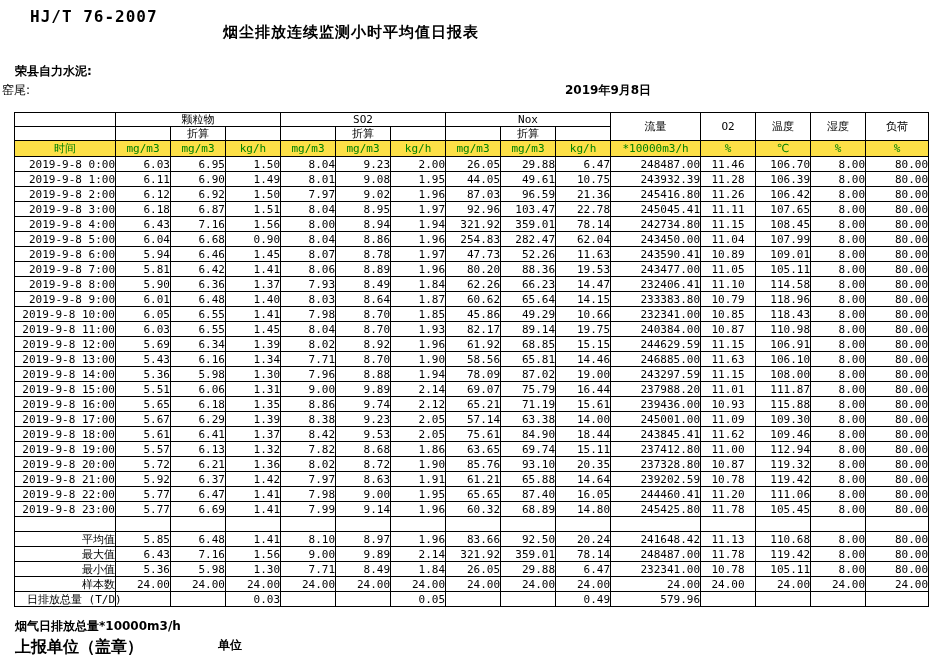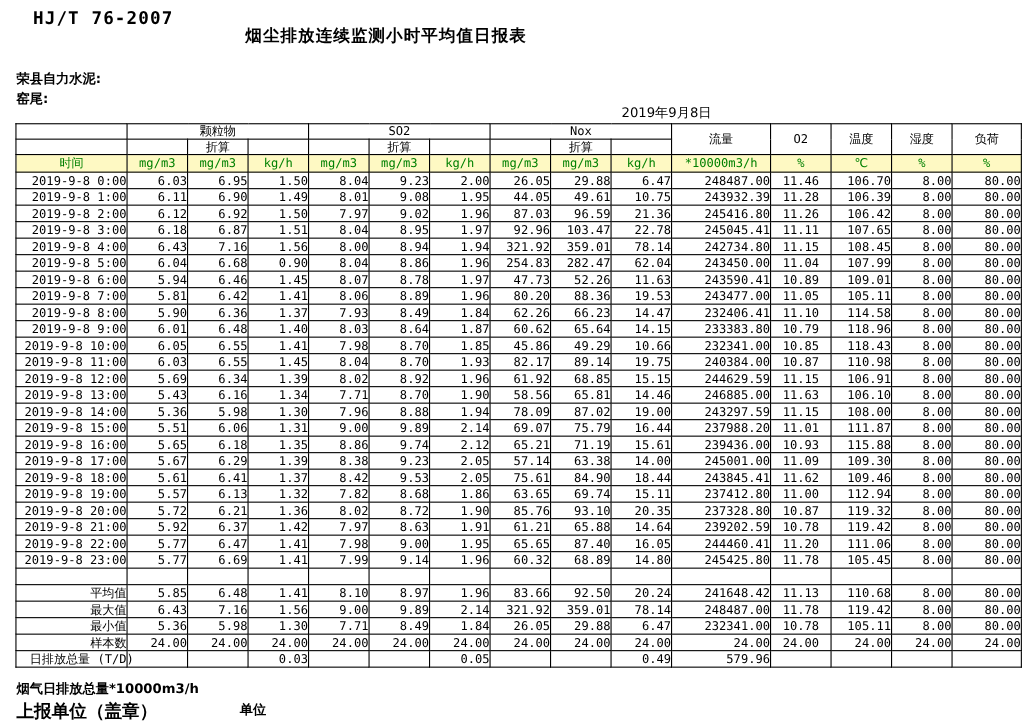--- a/index.html
+++ b/index.html
@@ -5,37 +5,37 @@
   html,body{margin:0;padding:0;}
   body{
     width:930px;height:658px;background:#ffffff;color:#000;
     font-family:"DejaVu Sans","Liberation Sans",sans-serif;
     position:relative;overflow:hidden;
   }
   .mono{font-family:"DejaVu Sans Mono","Liberation Mono",monospace;}
   .std-no{position:absolute;left:30px;top:7px;font-size:16px;font-weight:bold;letter-spacing:1px;}
   .title{position:absolute;left:205px;top:23px;font-size:15px;font-weight:bold;letter-spacing:1px;margin-left:18px;}
   .company{position:absolute;left:15px;top:63px;font-size:12px;font-weight:bold;}
-  .kiln{position:absolute;left:15px;top:82px;font-size:12px;font-weight:bold;}
-  .date{position:absolute;left:565px;top:82px;font-size:12px;font-weight:normal;margin-top:12px;}
+  .kiln{position:absolute;left:2px;top:82px;font-size:12px;font-weight:normal;}
+  .date{position:absolute;left:565px;top:82px;font-size:12px;font-weight:bold;}
 
   table.report{
     position:absolute;left:14px;top:112px;width:914px;
     border-collapse:collapse;table-layout:fixed;
   }
   table.report td, table.report th{
     border:1px solid #000;padding:0;margin:0;
     font-size:11px;line-height:13px;font-weight:normal;
     white-space:nowrap;overflow:visible;
     font-family:"DejaVu Sans Mono","DejaVu Sans",monospace;
     height:13px;
   }
   tr.h1 td, tr.h1 th, tr.h2 td, tr.h2 th{height:12px;text-align:center;}
   tr.h3 th{
-    height:15px;background:#fef9c3;color:#008000;text-align:center;
+    height:15px;background:#fde047;color:#008000;text-align:center;
   }
   td.tc{text-align:right;padding-right:5px;}
   td.tc.left{text-align:right;padding-left:12px;}
   td.ra{text-align:right;padding-right:9px;}
   td.ca{text-align:center;}
   td.flow{padding-right:12px;}
   tbody tr{height:15px;margin-top:20px;}
   tr[data-name="spacer-row"]{height:15px;}
 
   .foot-note{position:absolute;left:15px;top:618px;font-size:12px;font-weight:bold;}

